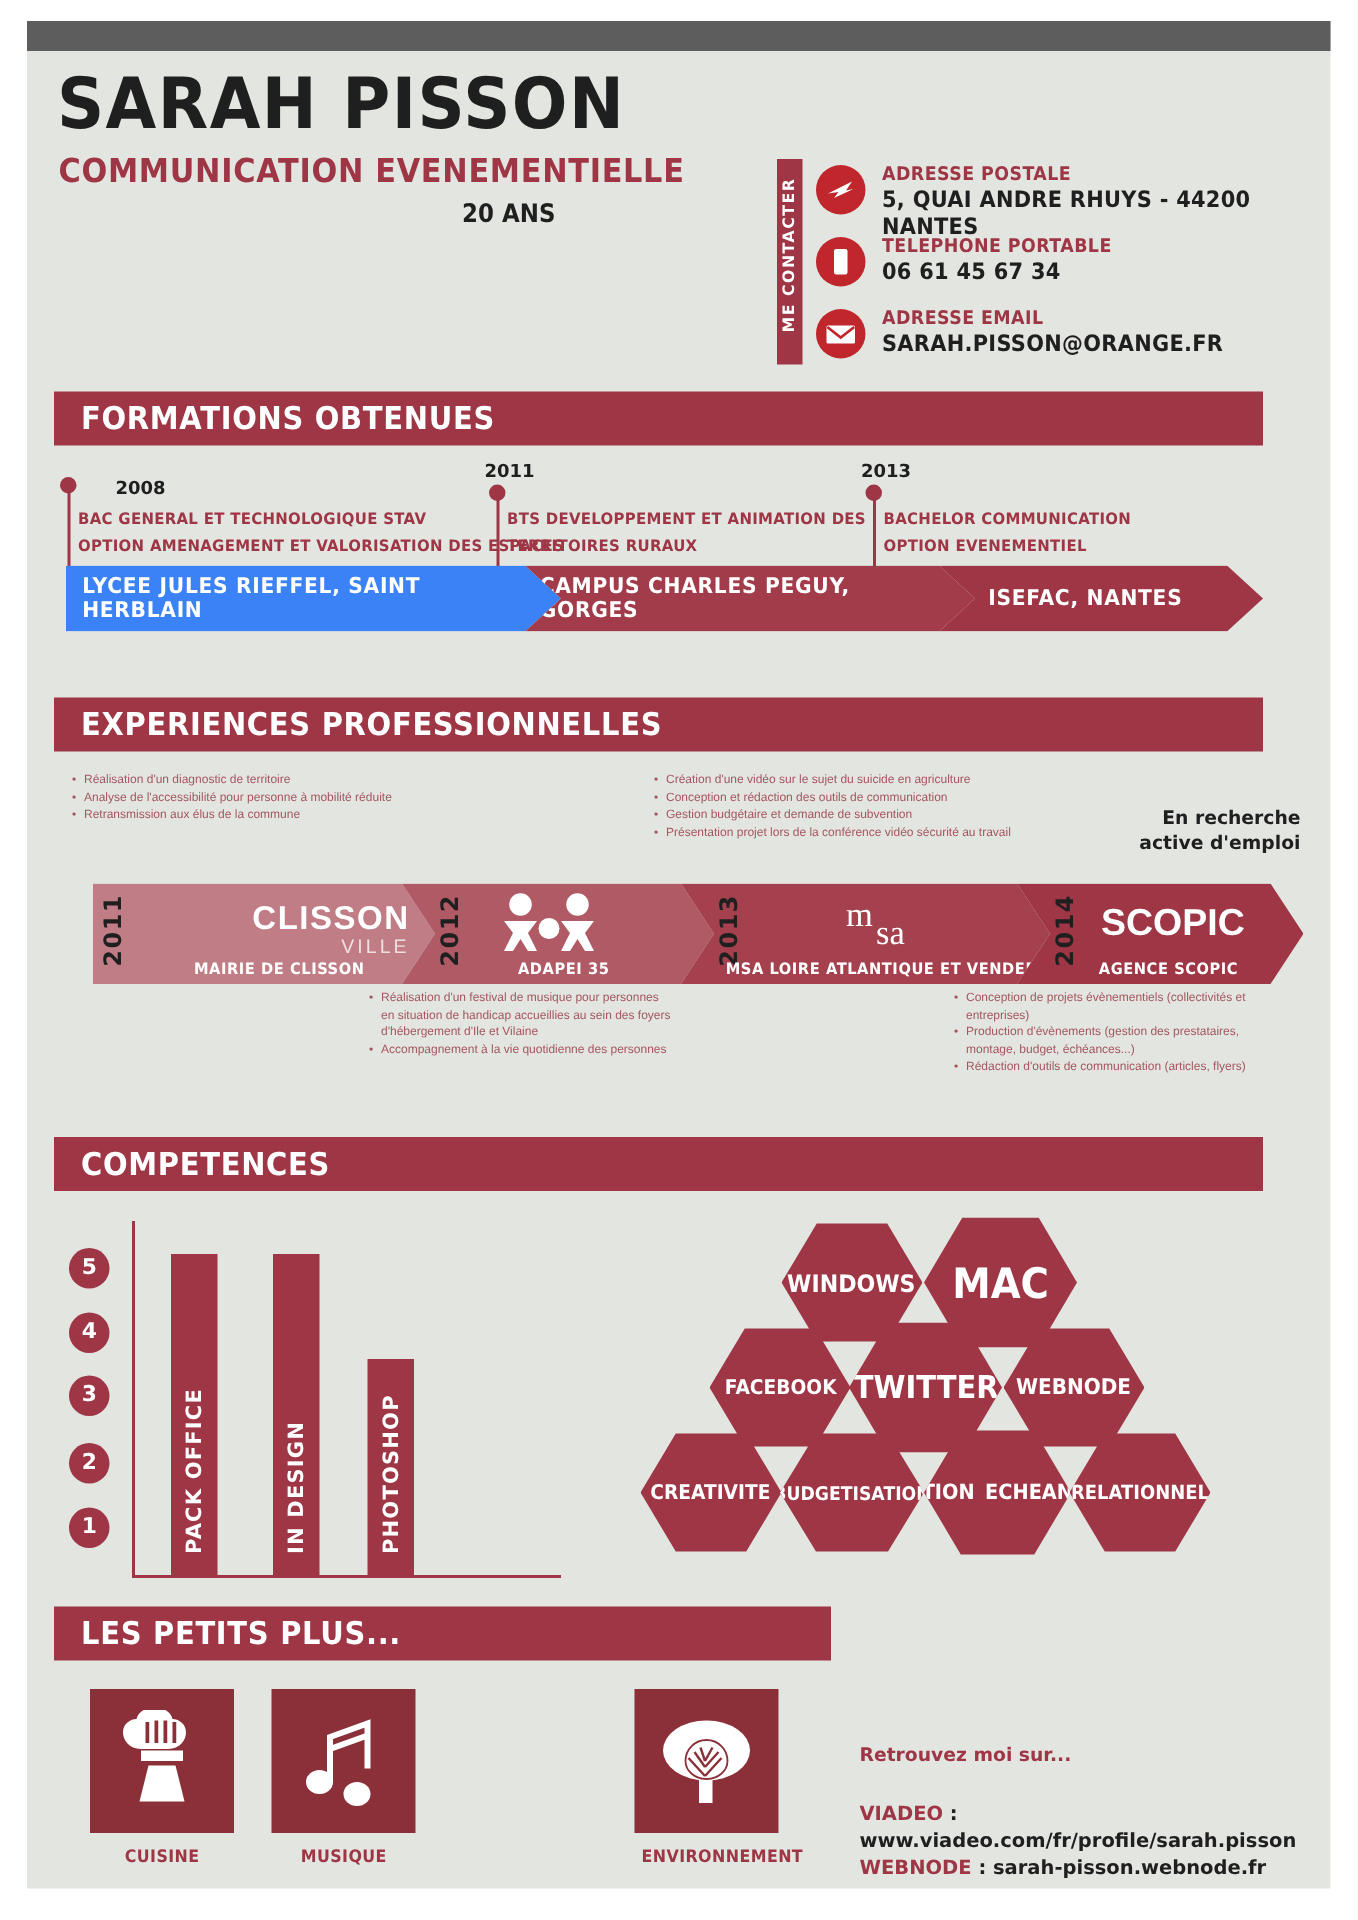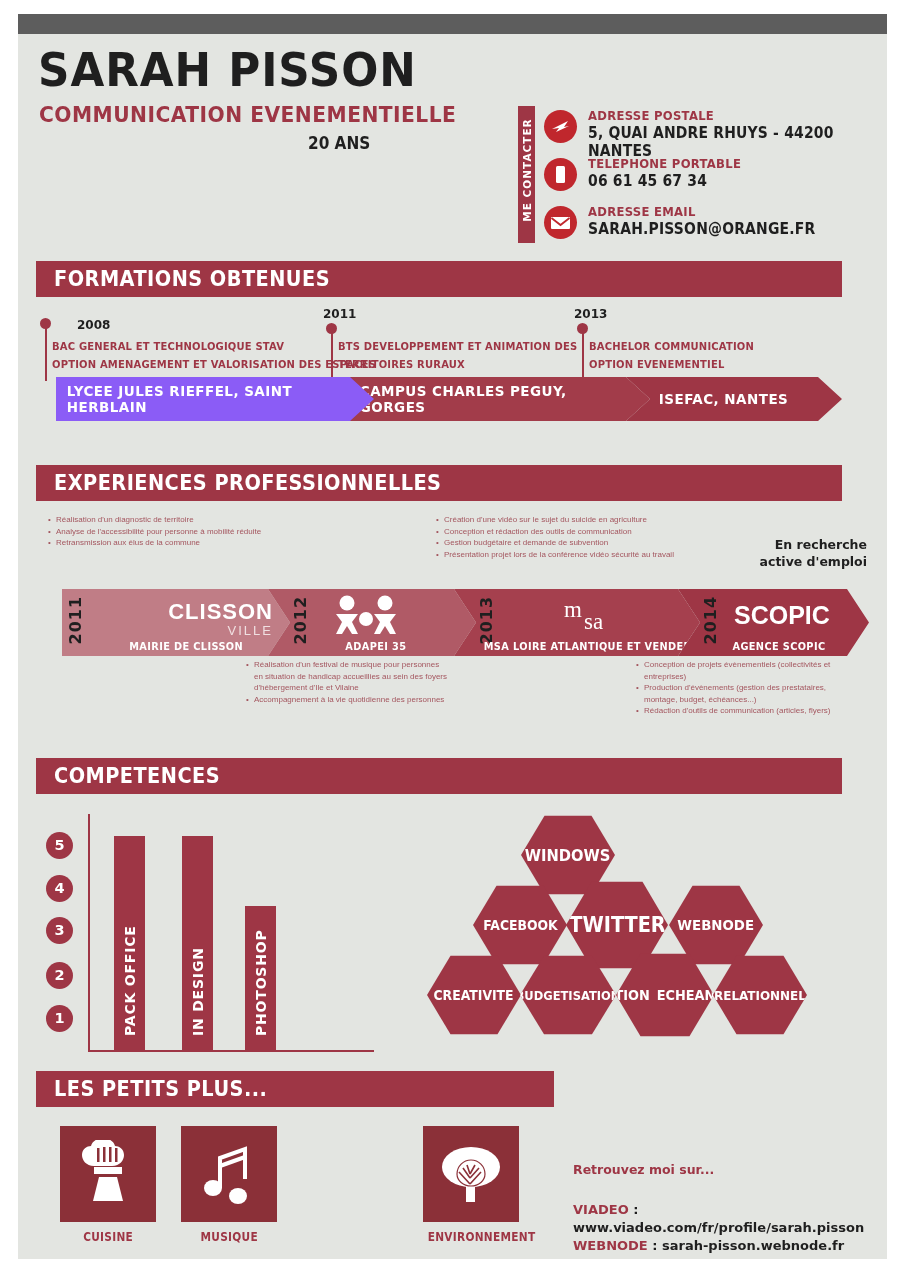--- a/index.html
+++ b/index.html
@@ -241,21 +241,21 @@
     <div class="ftext" style="left:320px; top:326px;">BTS DEVELOPPEMENT ET ANIMATION DES</div>
     <div class="ftext" style="left:320px; top:344px;">TERRITOIRES RURAUX</div>
 
     <div class="fyear" style="left:556px; top:293px;">2013</div>
     <div class="fdot" style="left:559px; top:309px;"></div>
     <div class="fline" style="left:564px; top:317px; height:50px;"></div>
     <div class="ftext" style="left:571px; top:326px;">BACHELOR COMMUNICATION</div>
     <div class="ftext" style="left:571px; top:344px;">OPTION EVENEMENTIEL</div>
 
     <div class="fbar" style="left:26px; width:798px;">
-      <div class="seg" style="left:12px; width:330px; background:#8b5cf6; clip-path:polygon(0 0, 306px 0, 330px 50%, 306px 100%, 0 100%);">
+      <div class="seg" style="left:0; width:330px; background:#3b82f6; clip-path:polygon(0 0, 306px 0, 330px 50%, 306px 100%, 0 100%);">
         <i style="margin-right:22px;">LYCEE JULES RIEFFEL, SAINT HERBLAIN</i>
       </div>
       <div class="seg" style="left:306px; width:300px; background:#a23c4a; clip-path:polygon(0 0, 276px 0, 300px 50%, 276px 100%, 0 100%, 24px 50%);">
         <i style="margin-right:20px;">CAMPUS CHARLES PEGUY,  GORGES</i>
       </div>
       <div class="seg" style="left:582px; width:216px; background:#9e3645; clip-path:polygon(0 0, 192px 0, 216px 50%, 192px 100%, 0 100%, 24px 50%);">
         <i style="margin-right:20px;">ISEFAC, NANTES</i>
       </div>
     </div>
   </div>
@@ -371,20 +371,23 @@
       <span>IN DESIGN</span>
     </div>
     <div class="bar" style="left:199px; top:97px; width:31px; height:144px;">
       <span>PHOTOSHOP</span>
     </div>
   </div>
 
   <div class="hexwrap">
     <div class="hex" style="left:48px; top:0; width:94px; height:82px; font-size:16px;align-items:center;">
       <i>WINDOWS</i>
+    </div>
+    <div class="hex" style="left:143px; top:-4px; width:102px; height:90px; font-size:28px;">
+      <i>MAC</i>
     </div>
 
     <div class="hex" style="left:0px; top:70px; width:94px; height:82px; font-size:13.5px;">
       <i>FACEBOOK</i>
     </div>
     <div class="hex" style="left:93px; top:66px; width:102px; height:90px; font-size:21px;">
       <i>TWITTER</i>
     </div>
     <div class="hex" style="left:196px; top:70px; width:94px; height:82px; font-size:14.5px;">
       <i>WEBNODE</i>

